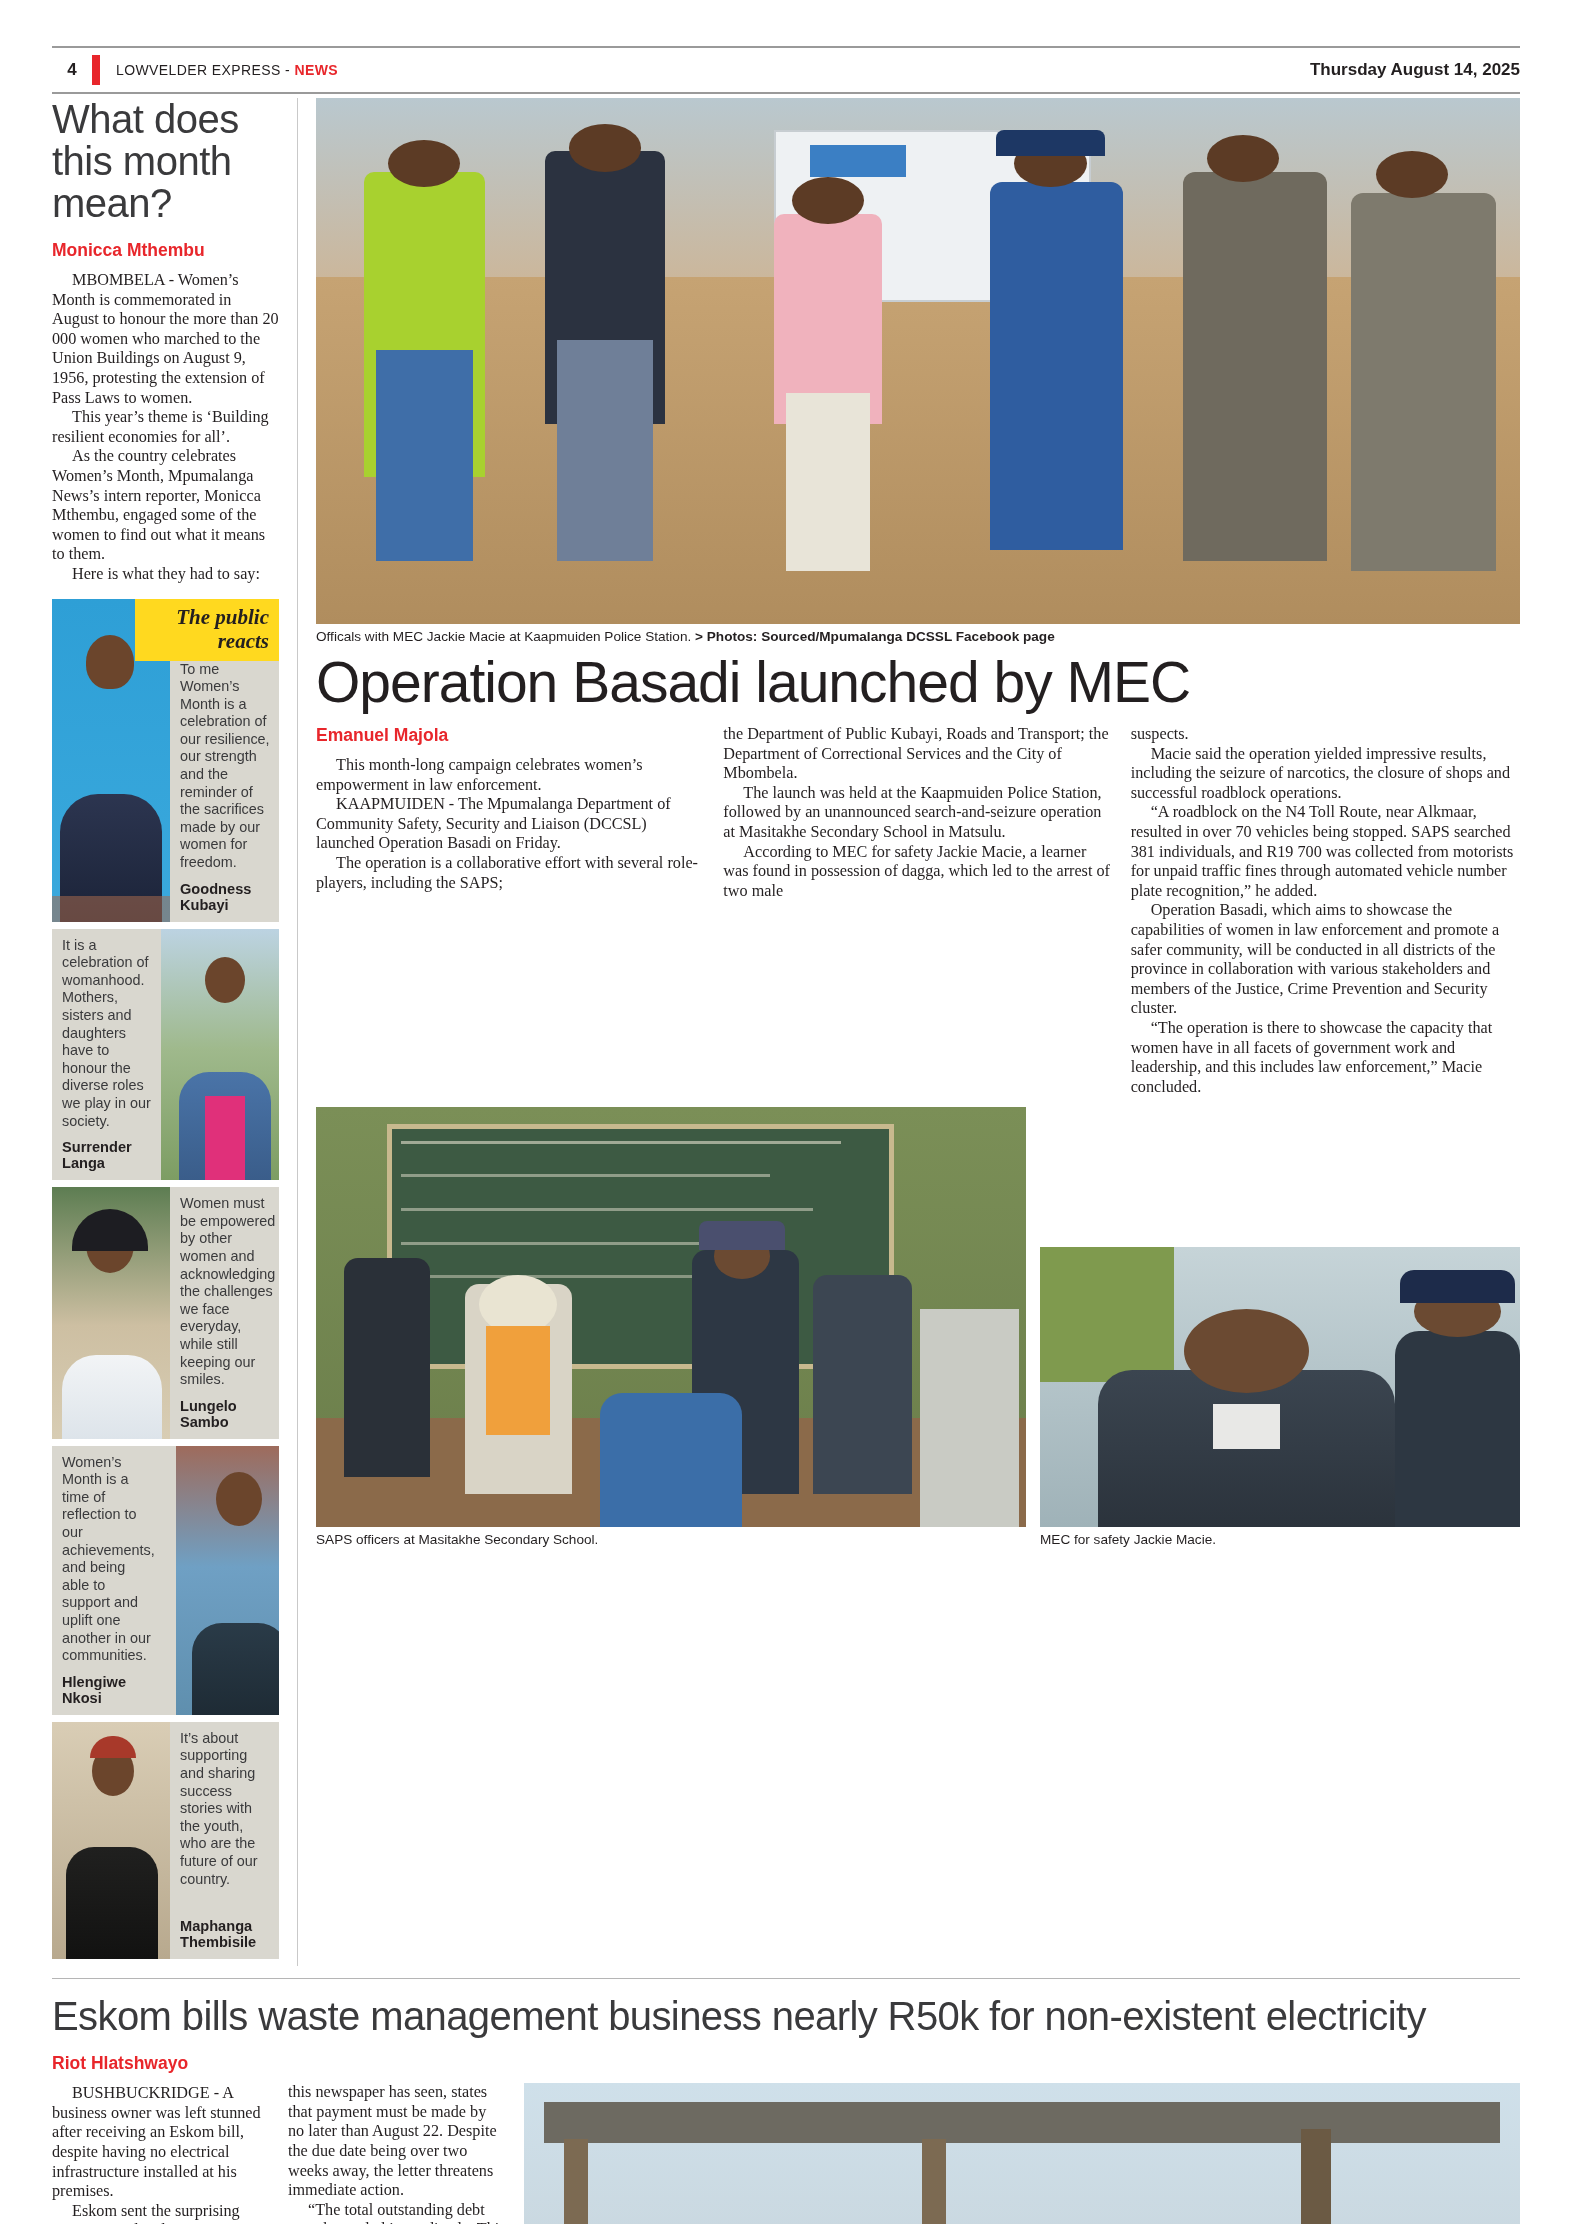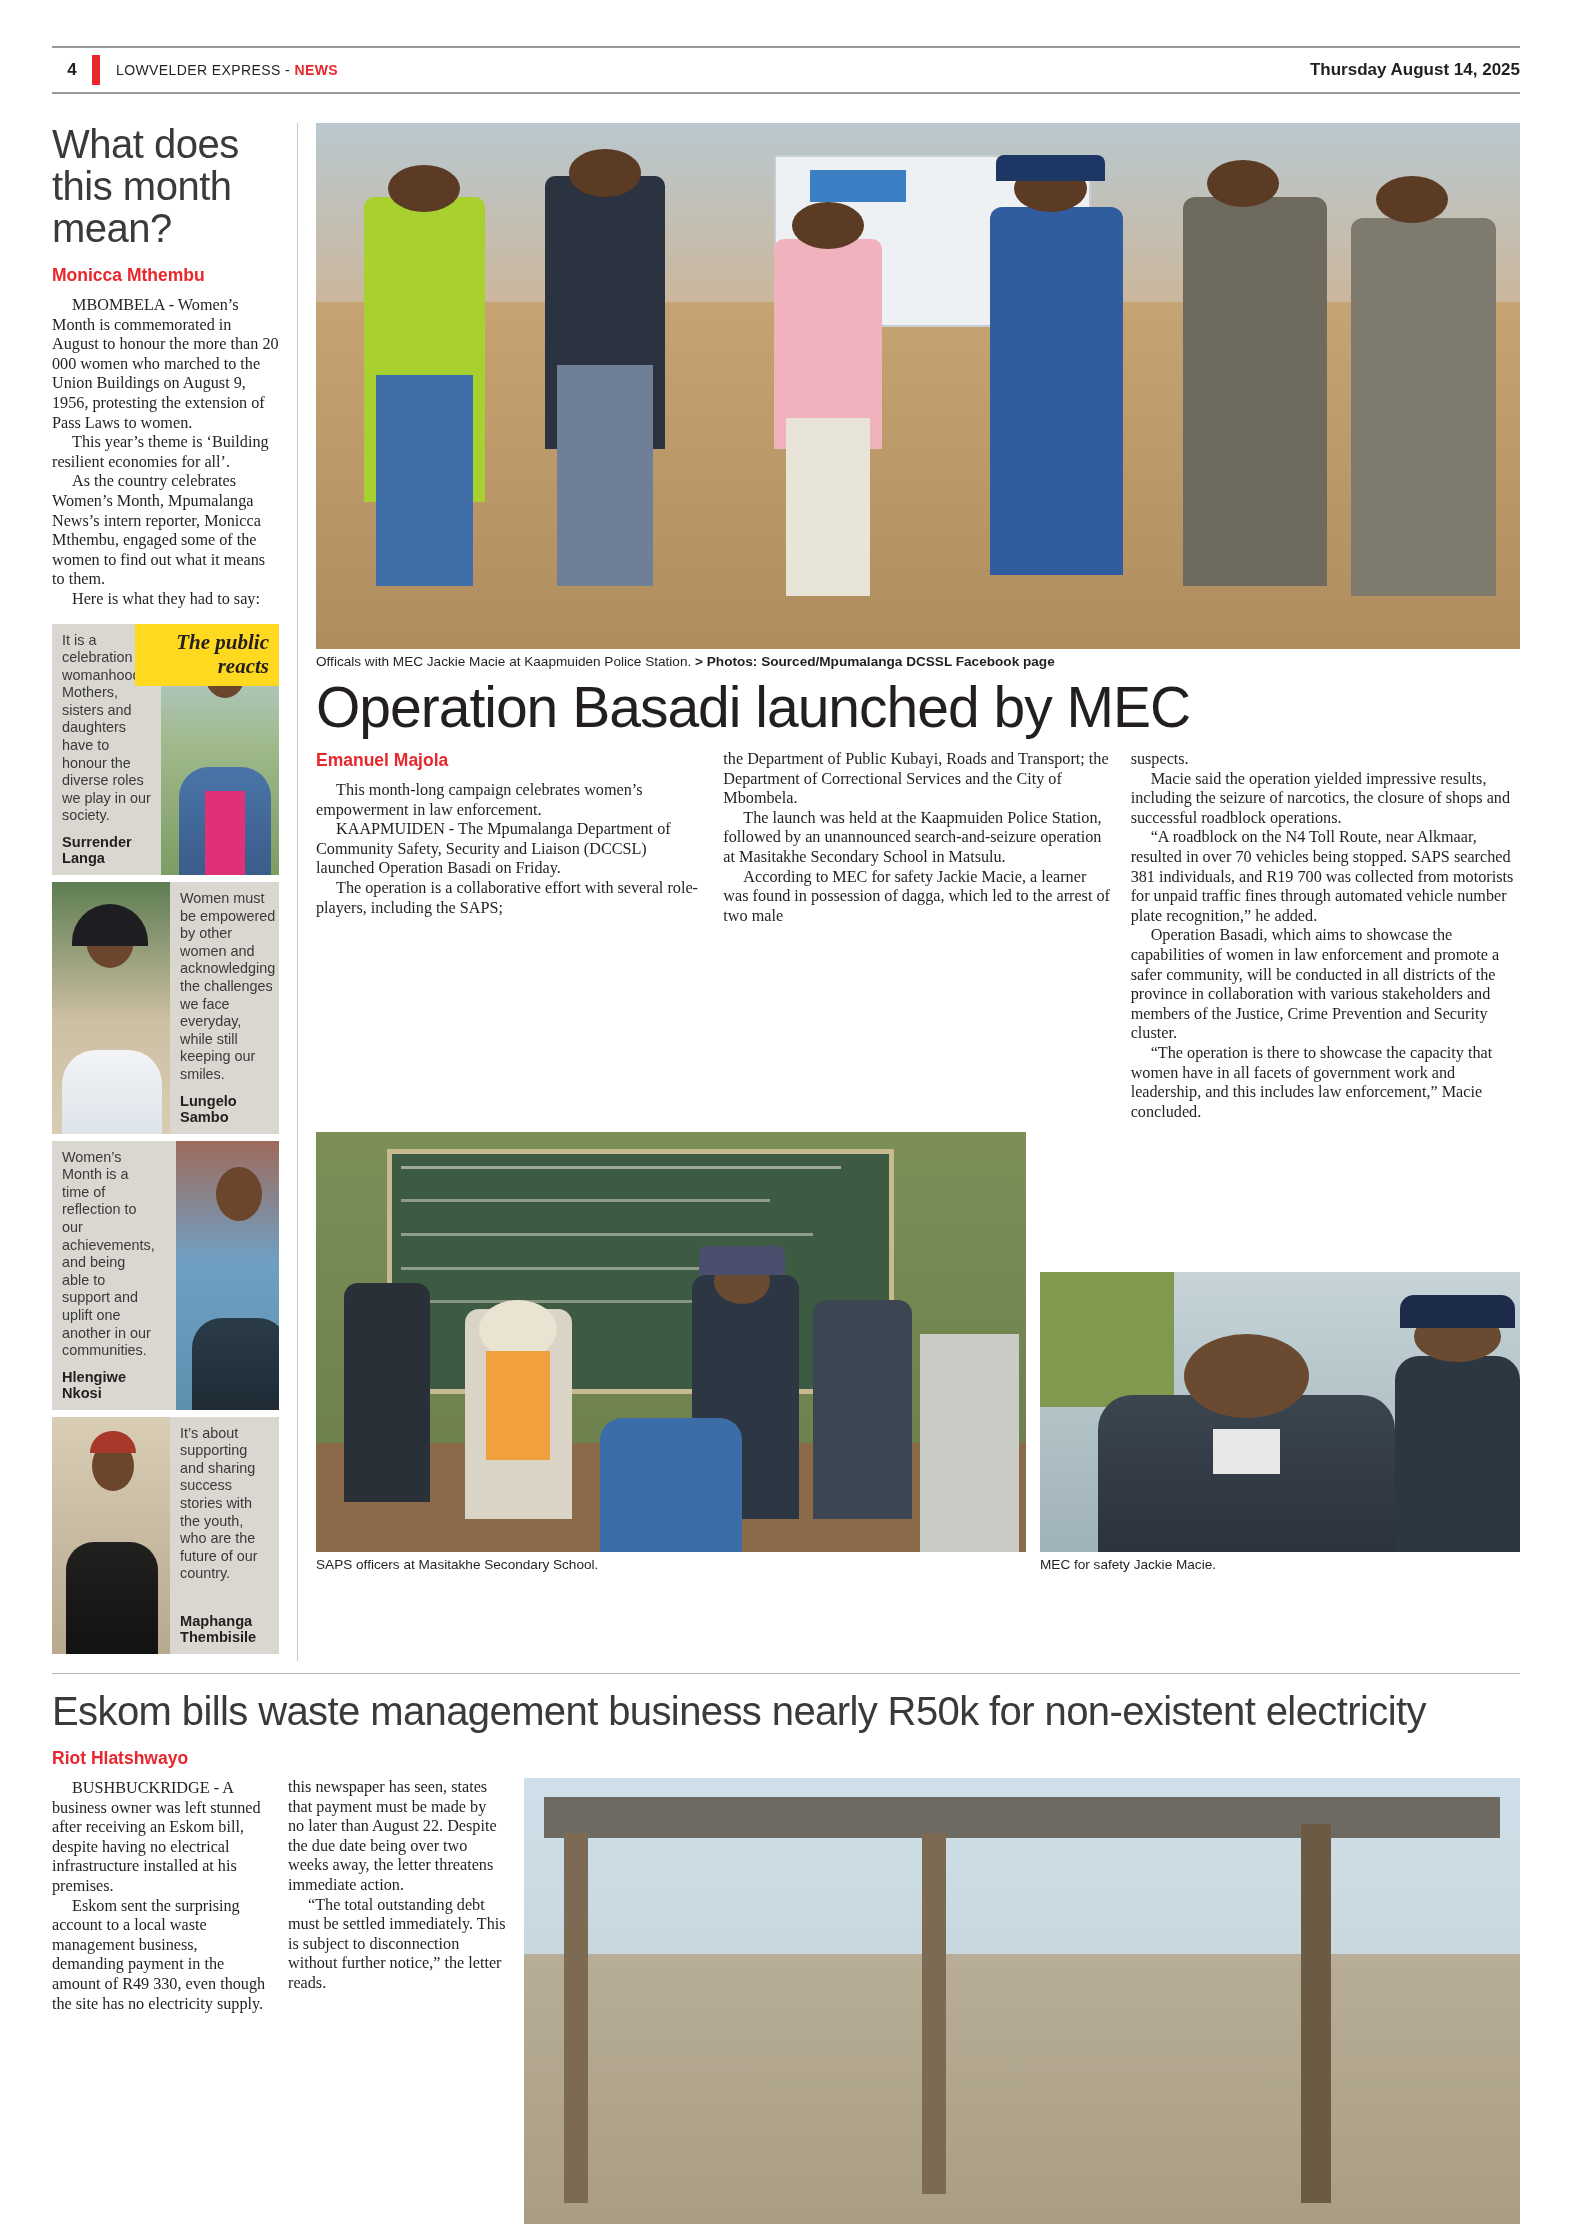--- a/index.html
+++ b/index.html
@@ -14,21 +14,21 @@
   .mast-title .news{color:#e8262b;font-weight:bold;}
   .mast-date{margin-left:auto;font-size:17px;font-weight:bold;color:#231f20;}
 
   
   .byline{color:#e8262b;font-weight:bold;font-size:17.5px;font-family:"Liberation Sans",sans-serif;margin:0 0 10px 0;}
   .body p{font-family:"Liberation Serif",serif;font-size:16.2px;line-height:19.6px;margin:0;text-indent:20px;text-align:left;color:#231f20;}
   .caption{font-family:"Liberation Sans",sans-serif;font-size:13.6px;color:#231f20;margin-top:5px;line-height:16px;}
   .caption b{font-weight:bold;}
 
   
-  .top{display:flex;gap:0;margin-top:29px;}
+  .top{display:flex;gap:0;margin-top:4px;}
   .leftcol{width:246px;flex:none;padding-right:18px;box-sizing:border-box;border-right:1px solid #c9c9c9;}
   .rightzone{flex:1;padding-left:18px;}
 
   .hl-left{font-family:"Liberation Sans",sans-serif;font-weight:300;font-size:40px;line-height:42px;letter-spacing:-.5px;color:#3a3a3c;margin:0 0 16px 0;}
 
   
   .reacts-wrap{position:relative;margin-top:14px;}
   .reacts-tag{position:absolute;right:0;top:0;background:#ffd91f;color:#231f20;font-family:"Liberation Serif",serif;font-weight:bold;font-style:italic;font-size:21px;line-height:24px;padding:6px 10px 8px 14px;text-align:right;z-index:3;width:144px;box-sizing:border-box;}
 
   .vox{position:relative;margin-bottom:7px;background:#d9d7cf;display:flex;min-height:150px;overflow:hidden;}
@@ -76,20 +76,31 @@
       <div class="body">
         <p>MBOMBELA - Women’s Month is commemorated in August to honour the more than 20 000 women who marched to the Union Buildings on August 9, 1956, protesting the extension of Pass Laws to women.</p>
         <p>This year’s theme is ‘Building resilient economies for all’.</p>
         <p>As the country celebrates Women’s Month, Mpumalanga News’s intern reporter, Monicca Mthembu, engaged some of the women to find out what it means to them.</p>
         <p>Here is what they had to say:</p>
       </div>
 
       <div class="reacts-wrap">
         <div class="reacts-tag">The public reacts</div>
 
+        <div class="vox" style="min-height:176px;">
+          <div class="ph" style="background:linear-gradient(#2e9fd6,#3aa9dd);">
+            <div style="position:absolute;left:8px;bottom:0;width:102px;height:128px;background:linear-gradient(#2c3550,#1b2338);border-radius:38px 38px 0 0;"></div>
+            <div style="position:absolute;left:34px;top:36px;width:48px;height:54px;background:#6b452c;border-radius:50% 50% 44% 44%;"></div>
+            <div style="position:absolute;left:0;bottom:0;width:100%;height:26px;background:#a76a4d;opacity:.55;"></div>
+          </div>
+          <div class="txt" style="padding-top:62px;">
+            <p class="q">To me Women’s Month is a celebration of our resilience, our strength and the reminder of the sacrifices made by our women for freedom.</p>
+            <div class="nm">Goodness Kubayi</div>
+          </div>
+        </div>
 
         <div class="vox rev" style="min-height:152px;">
           <div class="ph" style="background:linear-gradient(#bcd3e2 0%,#9fb98c 48%,#7d9d63 100%);">
             <div style="position:absolute;left:18px;bottom:0;width:92px;height:108px;background:linear-gradient(#4a74a8,#3a5d8a);border-radius:30px 30px 0 0;"></div>
             <div style="position:absolute;left:44px;bottom:0;width:40px;height:84px;background:#e0307a;"></div>
             <div style="position:absolute;left:44px;top:28px;width:40px;height:46px;background:#6b452c;border-radius:50%;"></div>
           </div>
           <div class="txt">
             <p class="q">It is a celebration of womanhood. Mothers, sisters and daughters have to honour the diverse roles we play in our society.</p>
             <div class="nm">Surrender Langa</div>

